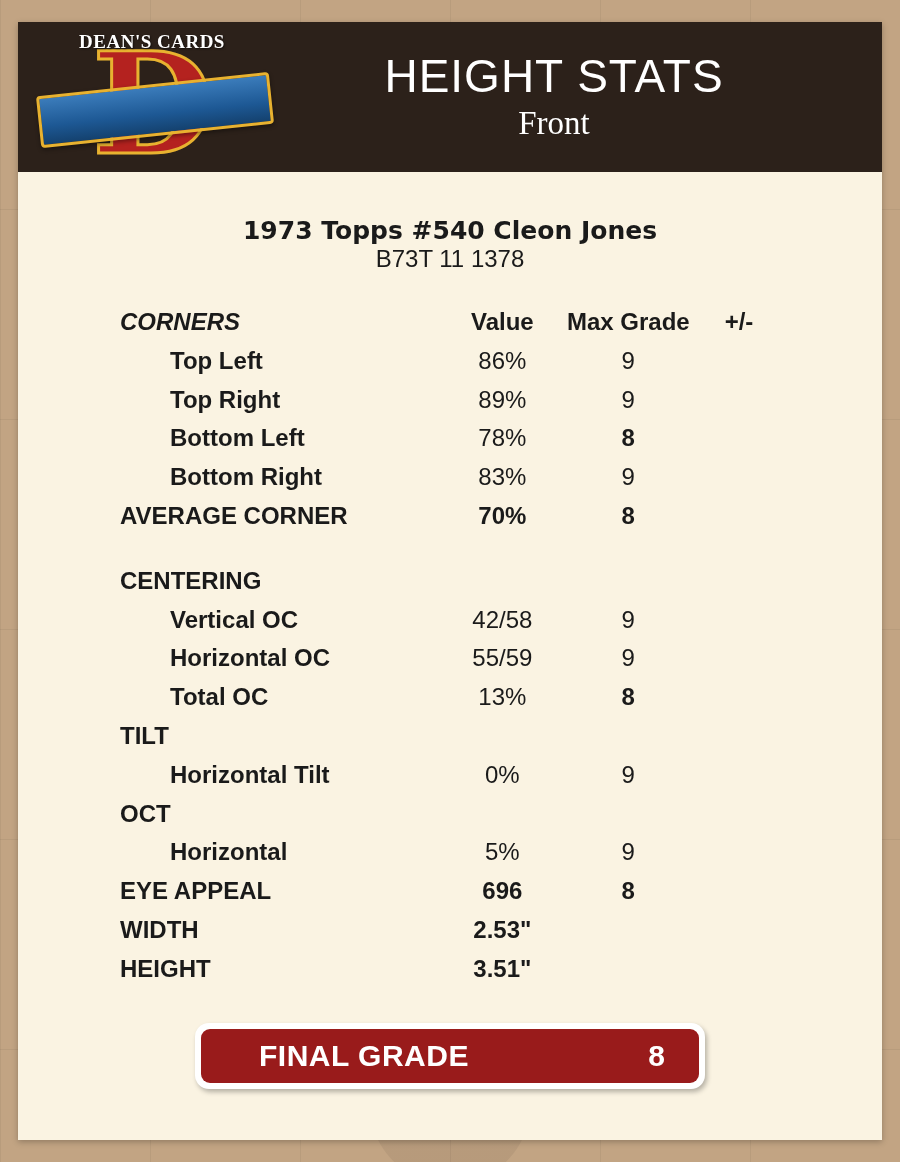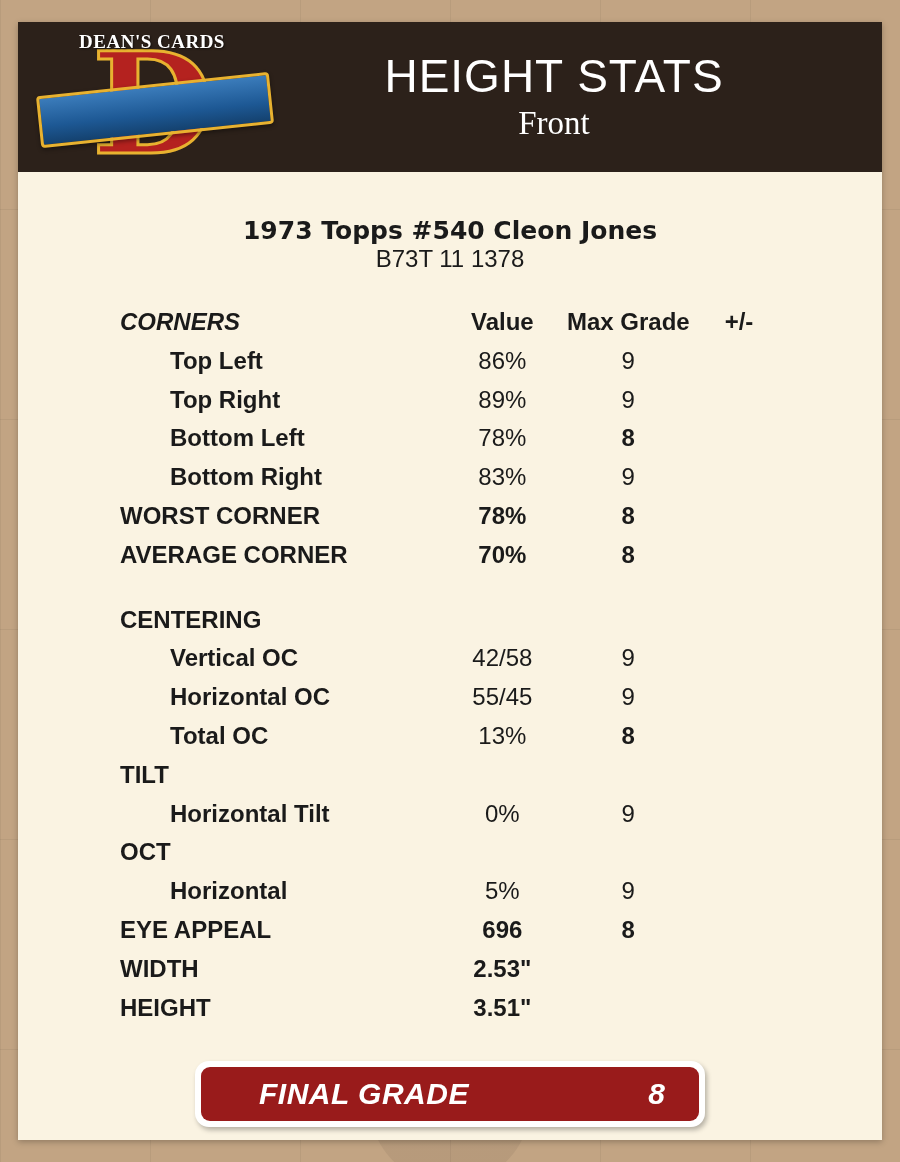--- a/index.html
+++ b/index.html
@@ -163,21 +163,20 @@
   .final-bar {
     width: 100%;
     height: 100%;
     background: #991b1b;
     border-radius: 9px;
     display: flex;
     align-items: center;
     justify-content: space-between;
     padding: 0 34px 0 58px;
     box-sizing: border-box;
-    font-style: italic;
   }
   .final-label {
     color: #ffffff;
     font-weight: bold;
     font-size: 30px;
     letter-spacing: 0.5px;
     font-family: "Liberation Sans", sans-serif;
   }
   .final-value {
     color: #ffffff;
@@ -238,26 +237,20 @@
           <td class="c-pm"></td>
         </tr>
         <tr class="row-indent">
           <td class="c-label">Bottom Right</td>
           <td class="c-value">83%</td>
           <td class="c-max grade-hi">9</td>
           <td class="c-pm"></td>
         </tr>
 
         <tr class="row-bold">
-          <td class="c-label">WORST CORNER</td>
-          <td class="c-value">78%</td>
-          <td class="c-max grade-lo">8</td>
-          <td class="c-pm"></td>
-        </tr>
-        <tr class="row-bold">
           <td class="c-label">AVERAGE CORNER</td>
           <td class="c-value">70%</td>
           <td class="c-max grade-lo">8</td>
           <td class="c-pm"></td>
         </tr>
 
         <tr class="spacer">
             <td colspan="4"></td>
           </tr>
 
@@ -268,21 +261,21 @@
           <td class="c-pm"></td>
         </tr>
         <tr class="row-indent">
           <td class="c-label">Vertical OC</td>
           <td class="c-value">42/58</td>
           <td class="c-max grade-hi">9</td>
           <td class="c-pm"></td>
         </tr>
         <tr class="row-indent">
           <td class="c-label">Horizontal OC</td>
-          <td class="c-value">55/45</td>
+          <td class="c-value">55/59</td>
           <td class="c-max grade-hi">9</td>
           <td class="c-pm"></td>
         </tr>
         <tr class="row-indent">
           <td class="c-label">Total OC</td>
           <td class="c-value">13%</td>
           <td class="c-max grade-lo">8</td>
           <td class="c-pm"></td>
         </tr>
 

